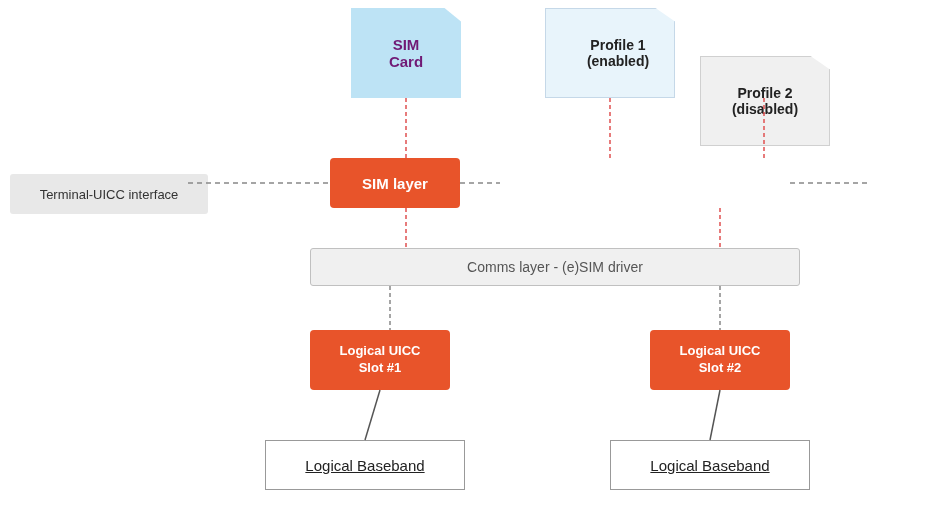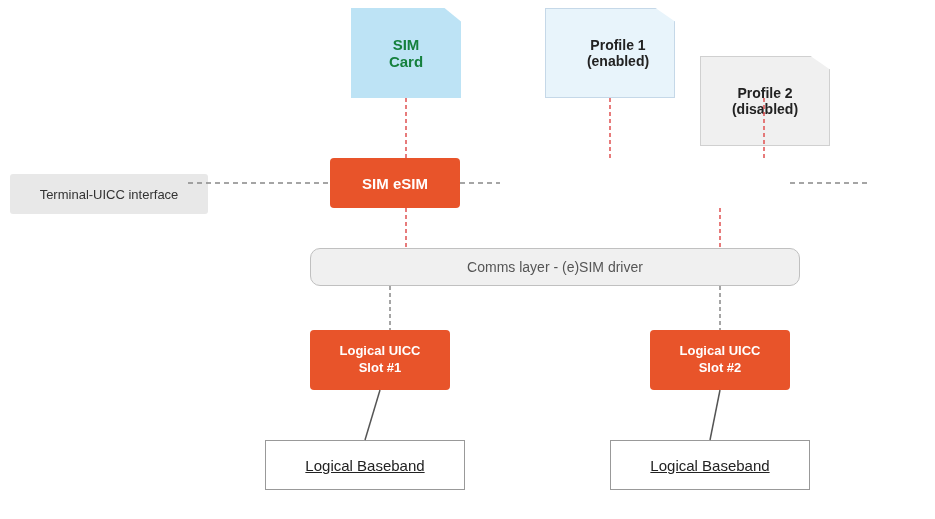--- a/index.html
+++ b/index.html
@@ -26,21 +26,21 @@
       width: 110px;
       height: 90px;
       background: #bde3f5;
       clip-path: polygon(0 0, 85% 0, 100% 15%, 100% 100%, 0 100%);
       display: flex;
       align-items: center;
       justify-content: center;
       text-align: center;
       font-size: 15px;
       font-weight: 600;
-      color: #15803d;
+      color: #701a75;
     }
     .card-profile1 {
       position: absolute;
       top: 8px;
       left: 545px;
       width: 130px;
       height: 90px;
       background: #e8f4fb;
       clip-path: polygon(0 0, 85% 0, 100% 15%, 100% 100%, 0 100%);
       display: flex;
@@ -127,21 +127,21 @@
 
     
     .comms-layer-box {
       position: absolute;
       top: 248px;
       left: 310px;
       width: 490px;
       height: 38px;
       background: #f0f0f0;
       border: 1.5px solid #c0c0c0;
-      border-radius: 10px;
+      border-radius: 3px;
       display: flex;
       align-items: center;
       justify-content: center;
       font-size: 14px;
       color: #555;
     }
 
     
     .logical-uicc1-box {
       position: absolute;
@@ -244,21 +244,21 @@
   <div class="card-profile2">
     <span style="white-space:pre-line;">Profile 2
 (disabled)</span>
   </div>
 
   <div class="terminal-label-box">
     <span>Terminal-UICC interface</span>
   </div>
 
   <div class="sim-slot-box">
-    <span>SIM eSIM</span>
+    <span>SIM layer</span>
   </div>
 
 
   <div class="comms-layer-box">
     <span>Comms layer - (e)SIM driver</span>
   </div>
 
   <div class="logical-uicc1-box">
     <span style="white-space:pre-line;">Logical UICC
 Slot #1</span>

